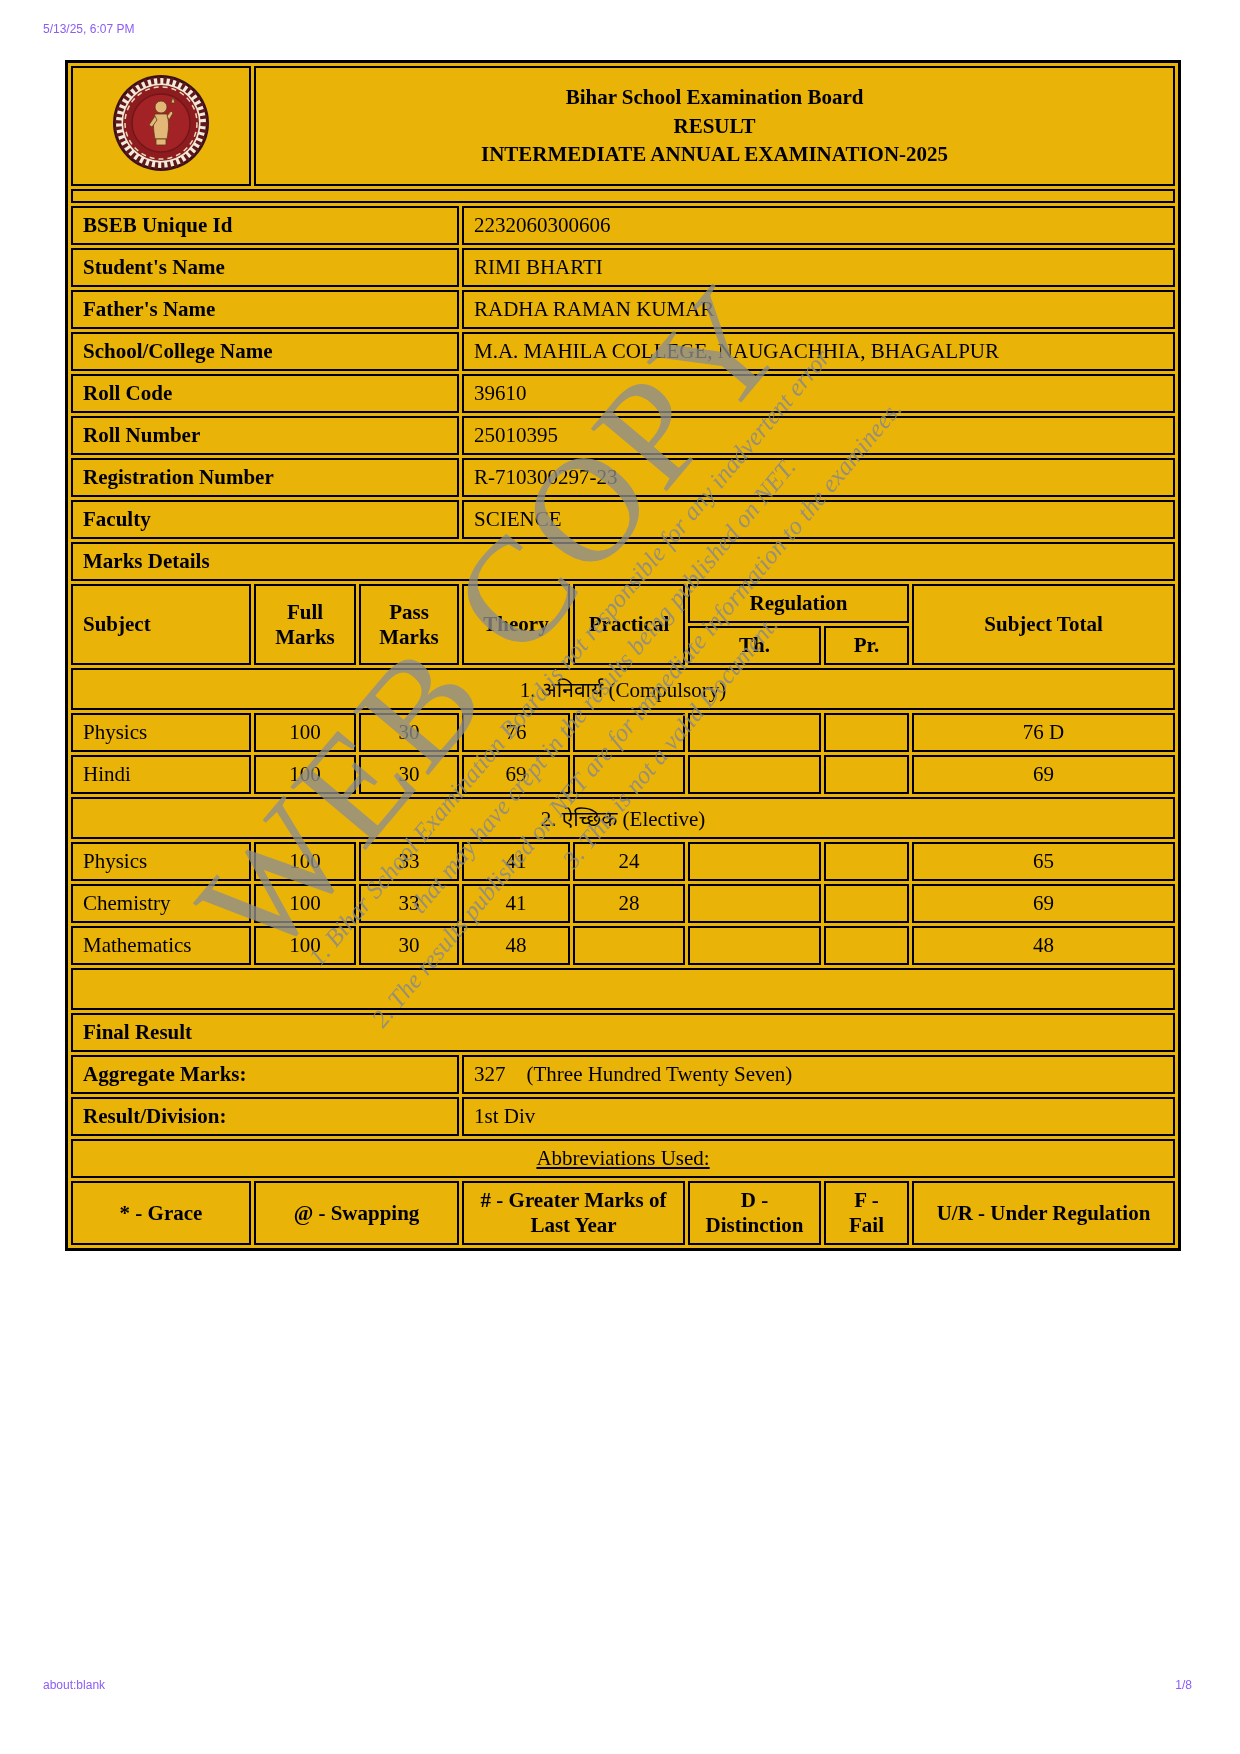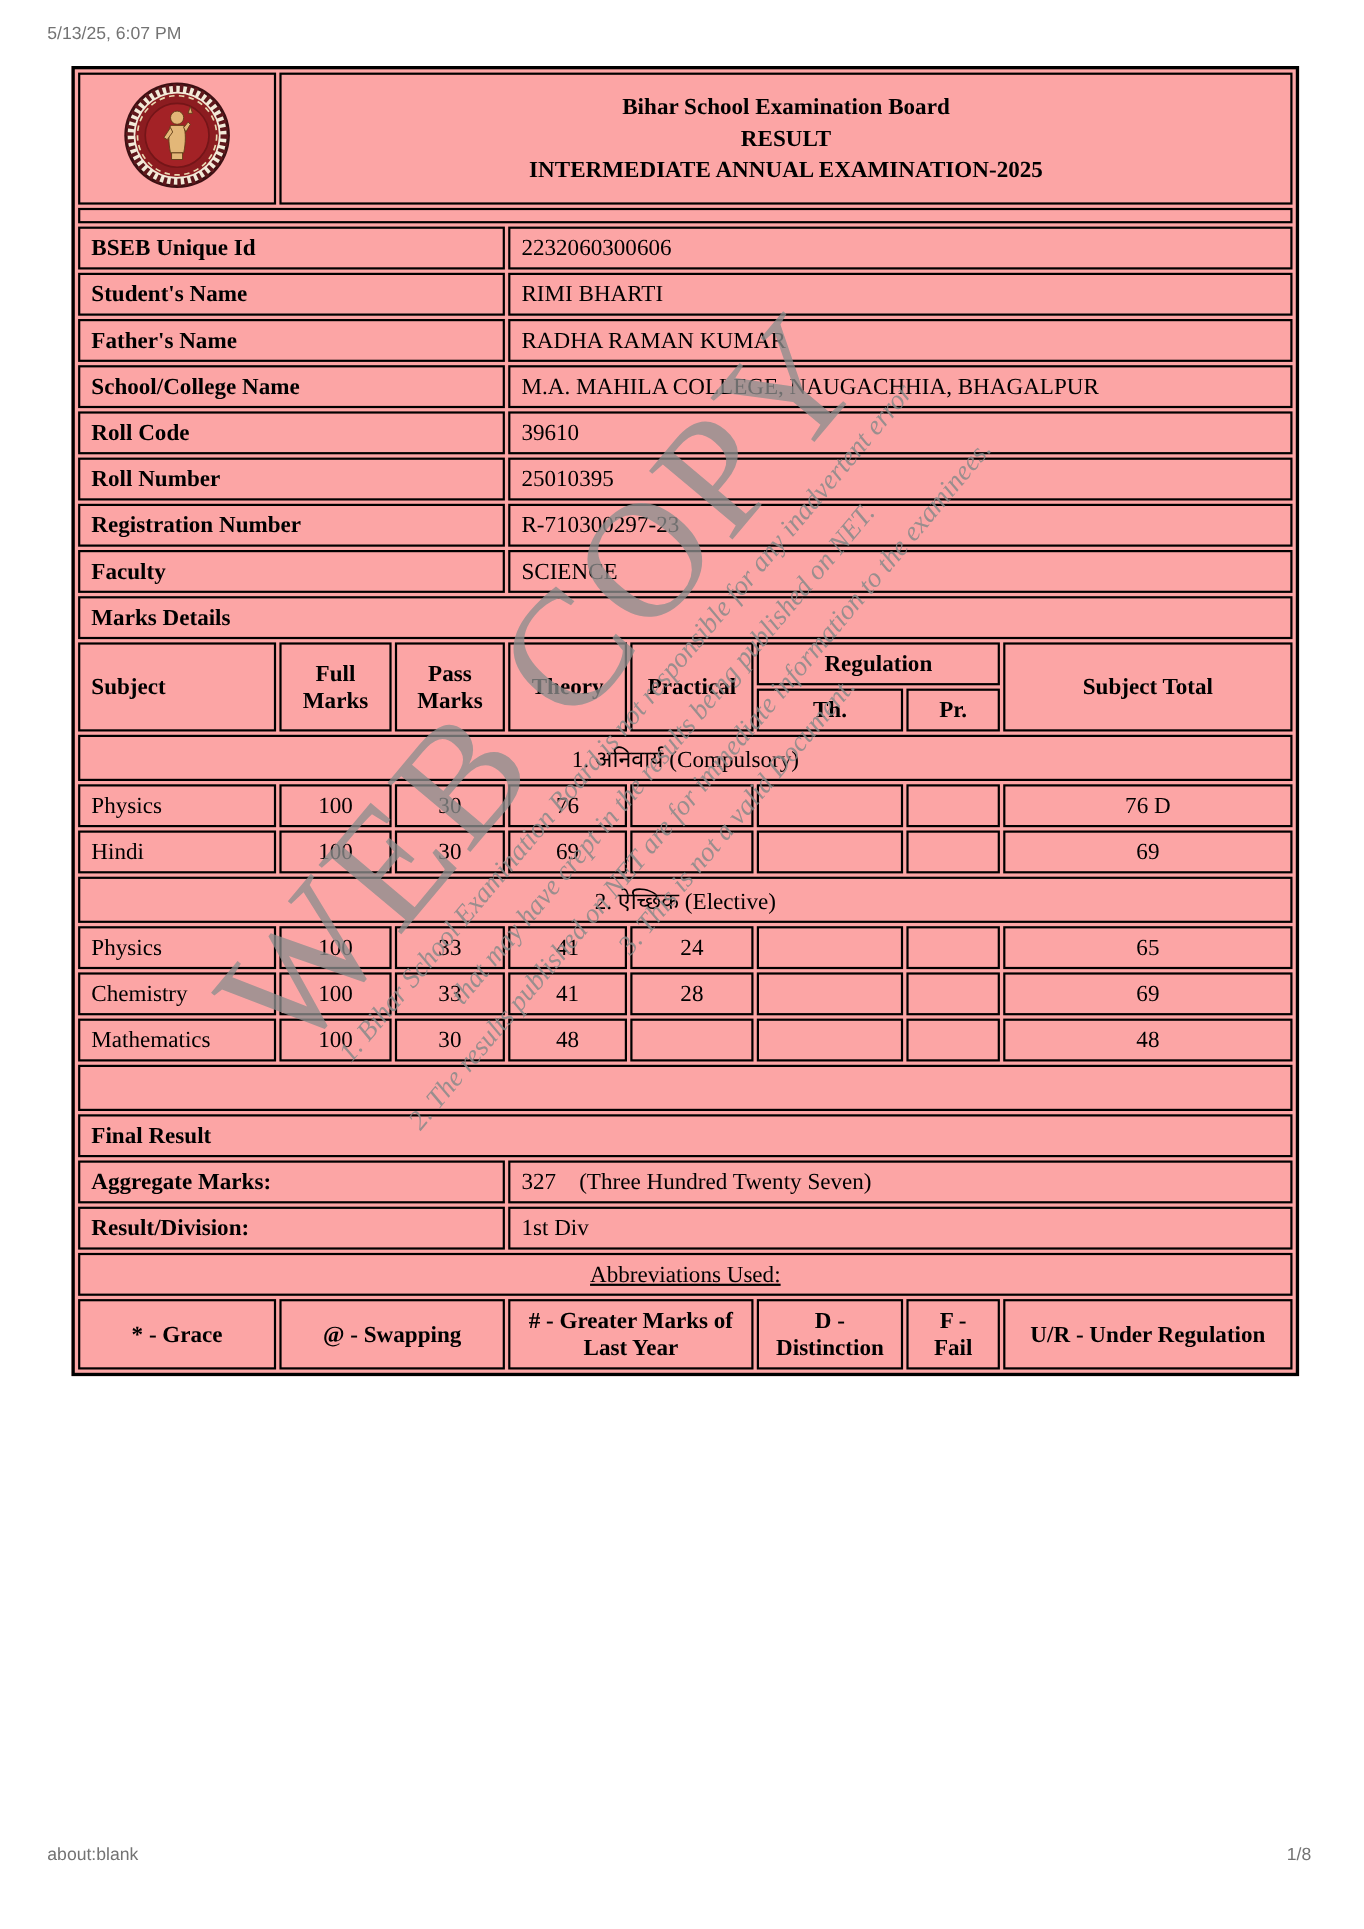--- a/index.html
+++ b/index.html
@@ -7,40 +7,40 @@
   .page {
     position: relative;
     width: 1240px;
     height: 1754px;
     background: #fff;
     overflow: hidden;
   }
   .print-meta {
     position: absolute;
     font-family: "Liberation Sans", sans-serif;
-    font-size: 16px;
-    color: #737373;
+    font-size: 12px;
+    color: #8b5cf6;
   }
   .ts { left: 43px; top: 22px; }
   .foot-left { left: 43px; top: 1678px; }
   .foot-right { right: 48px; top: 1678px; }
 
   .doc {
     position: absolute;
     left: 65px;
     top: 60px;
     width: 1110px;
   }
   table.result {
     width: 1110px;
     border-collapse: separate;
     border-spacing: 3px;
     border: 3px solid #000;
     table-layout: fixed;
-    background: #fca5a5;
+    background: #eab308;
   }
   table.result td, table.result th {
     border: 2px solid #000;
     padding: 5px 10px;
     font-size: 21px;
     vertical-align: middle;
     overflow: hidden;
     background: transparent;
   }
   .lbl { font-weight: bold; text-align: left; }

